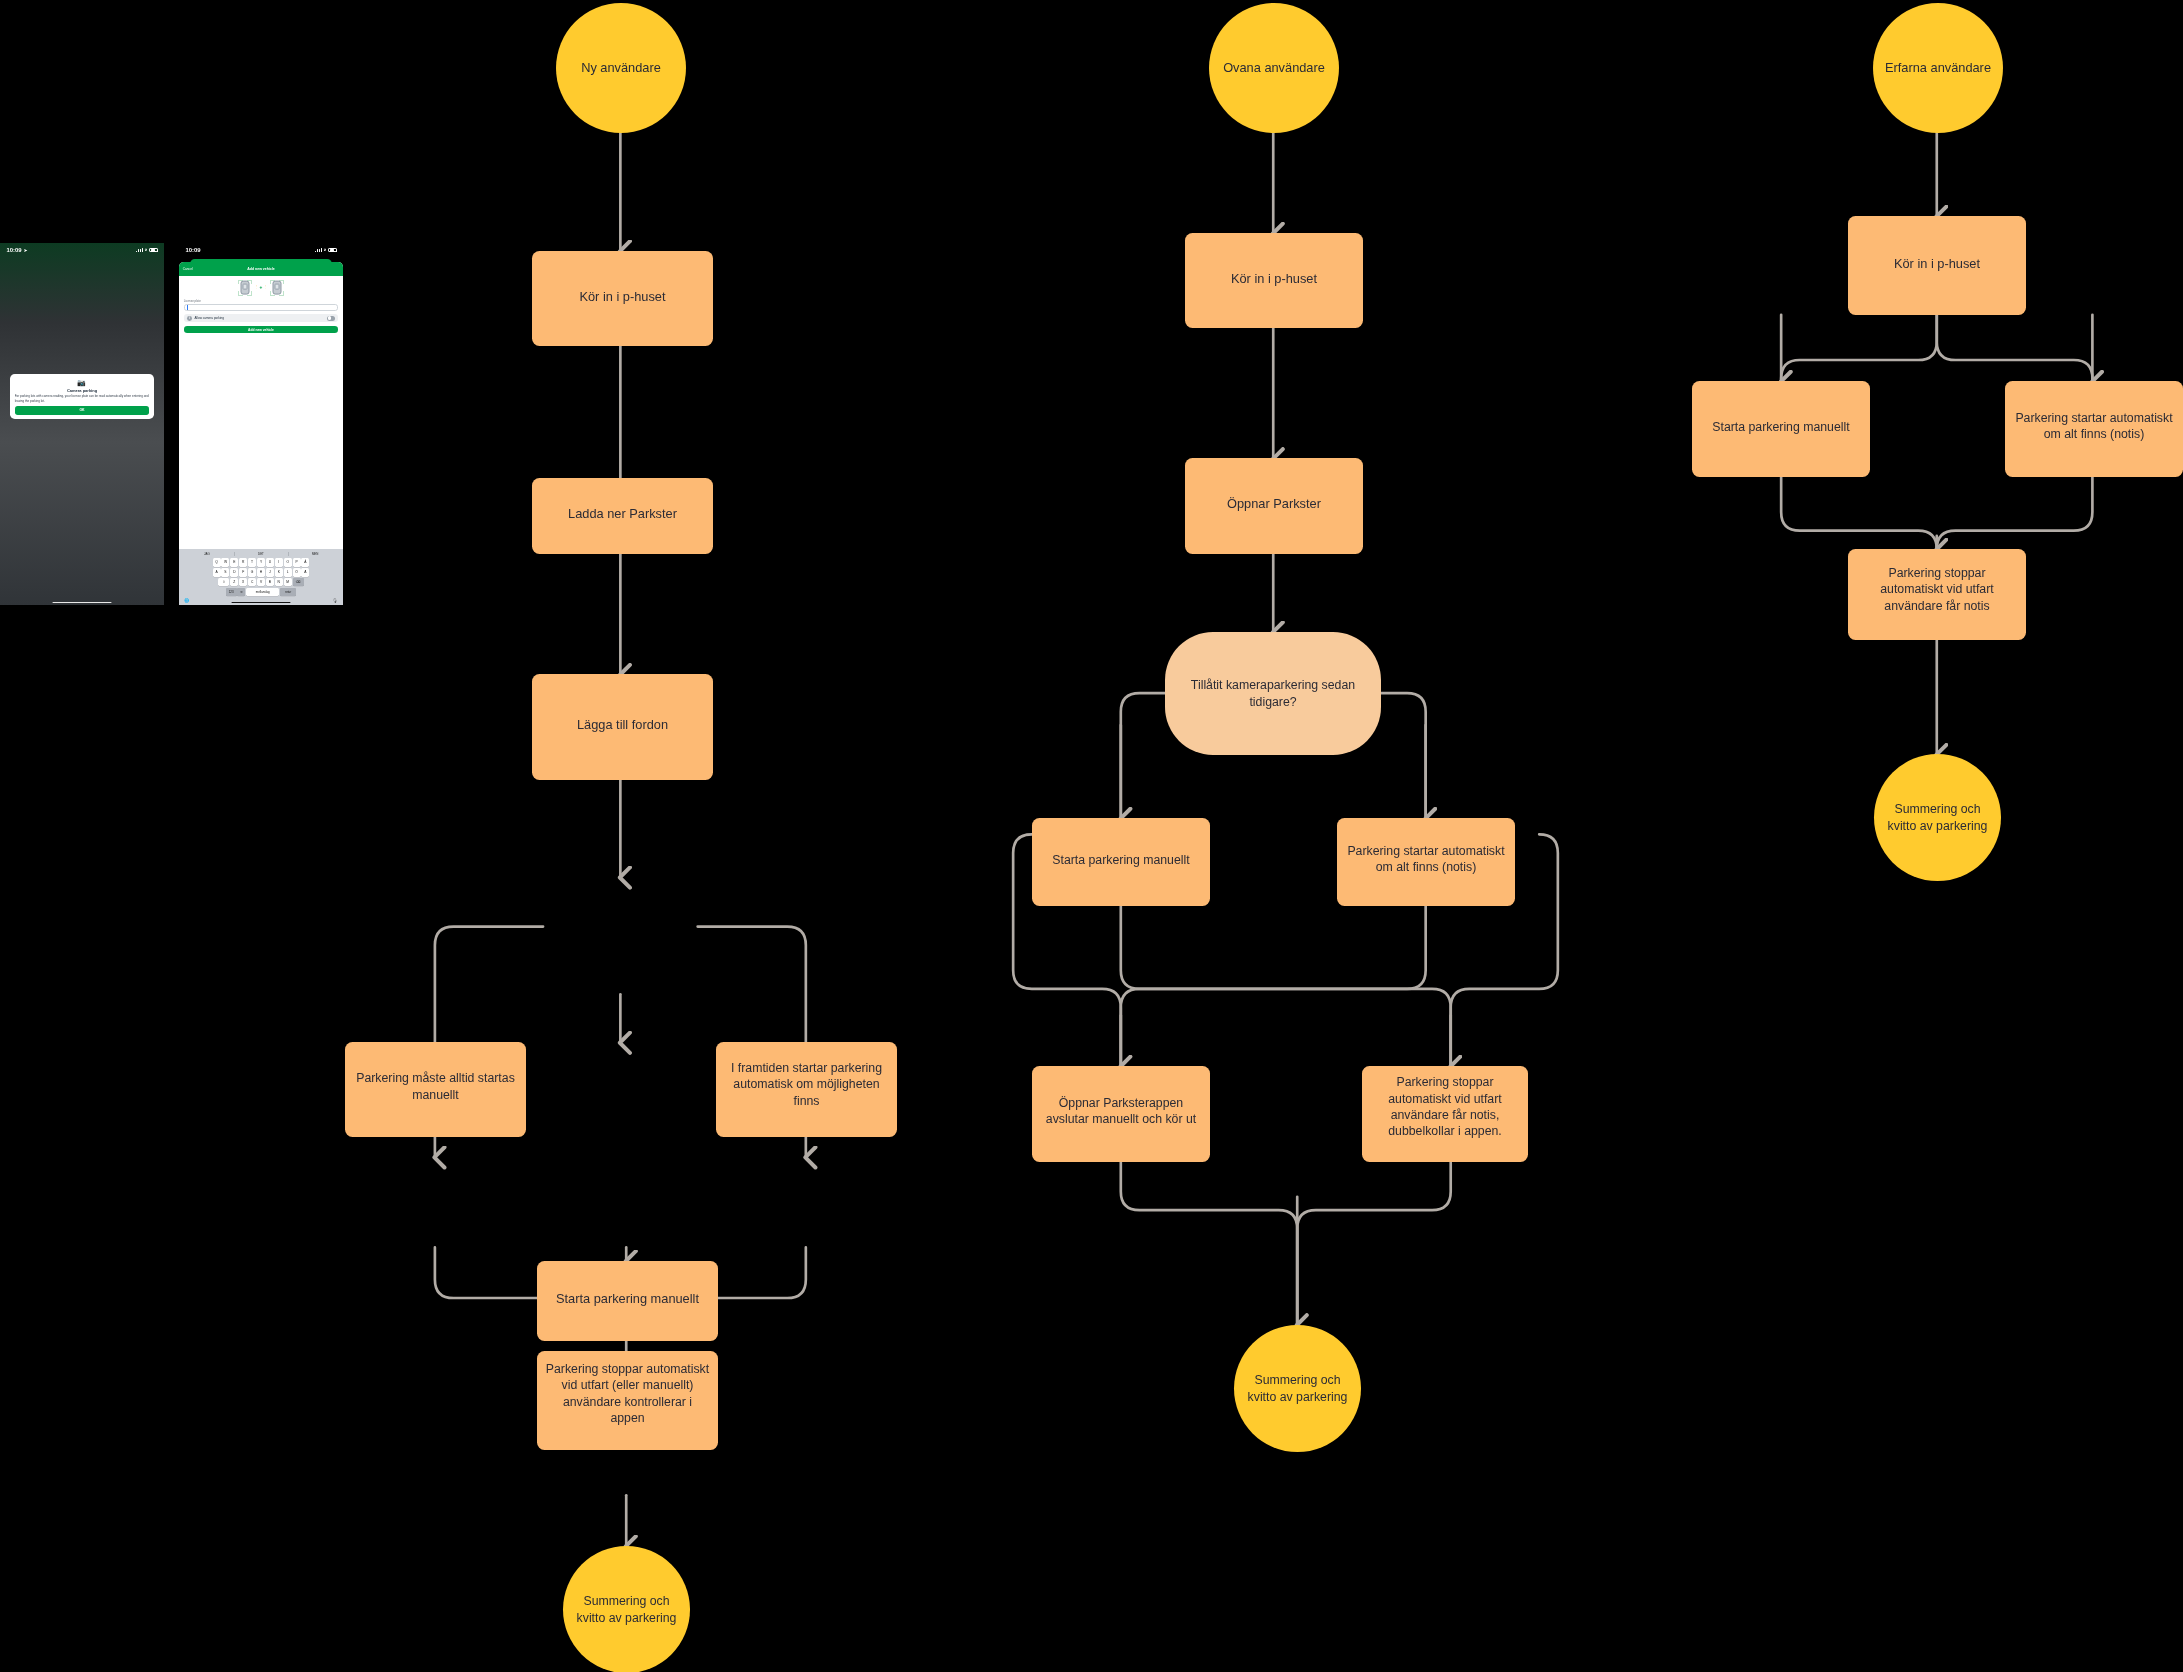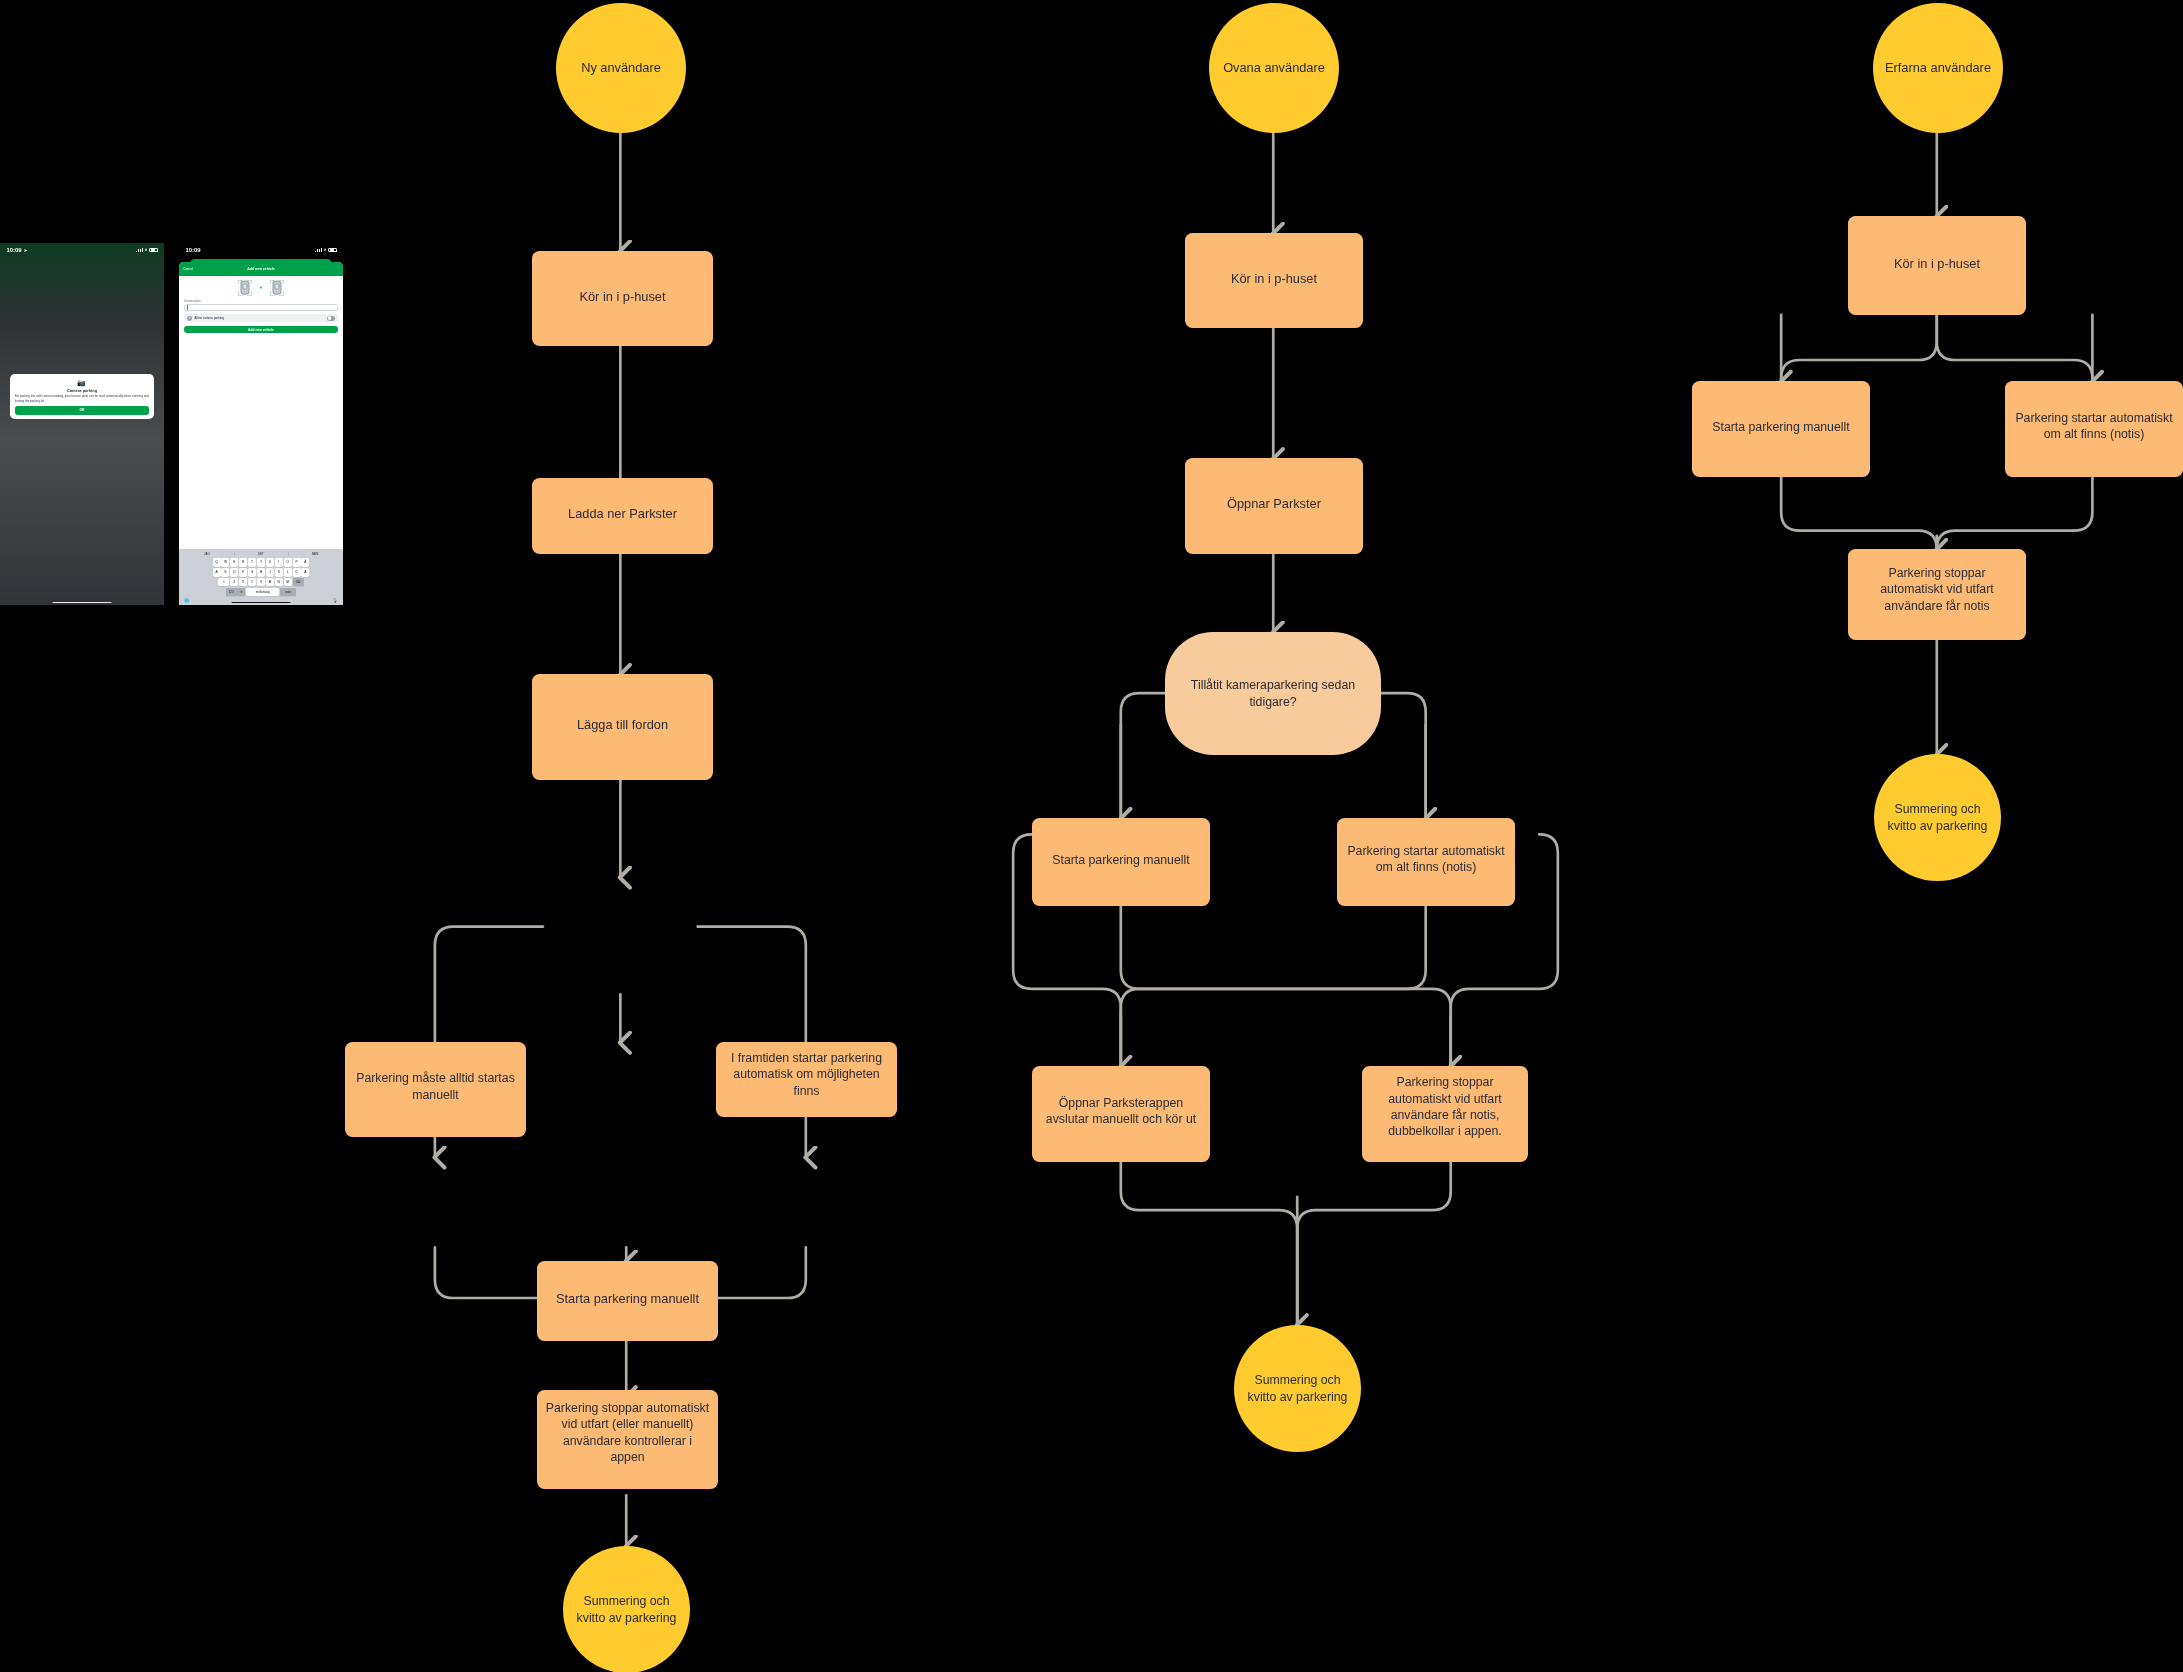--- a/index.html
+++ b/index.html
@@ -178,29 +178,29 @@
 
   <div class="node box" style="left:532px;top:674px;width:181px;height:106px;font-size:12.8px;">
     <div class="lbl">Lägga till fordon</div>
   </div>
 
 
   <div class="node box" style="left:345px;top:1042px;width:181px;height:95px;font-size:12.3px;">
     <div class="lbl">Parkering måste alltid startas manuellt</div>
   </div>
 
-  <div class="node box" style="left:716px;top:1042px;width:181px;height:75px;font-size:12.3px;">
+  <div class="node box" style="left:716px;top:1042px;width:181px;height:95px;font-size:12.3px;">
     <div class="lbl">I framtiden startar parkering automatisk om möjligheten finns</div>
   </div>
 
   <div class="node box" style="left:537px;top:1261px;width:181px;height:80px;font-size:12.8px;">
     <div class="lbl">Starta parkering manuellt</div>
   </div>
 
-  <div class="node box" style="left:537px;top:1390px;width:181px;height:99px;font-size:12.3px;">
+  <div class="node box" style="left:537px;top:1351px;width:181px;height:99px;font-size:12.3px;">
     <div class="lbl">Parkering stoppar automatiskt vid utfart (eller manuellt) användare kontrollerar i appen</div>
   </div>
 
   <div class="node circle" style="left:563px;top:1546px;width:127px;height:127px;font-size:12.3px;">
     <div class="lbl">Summering och kvitto av parkering</div>
   </div>
 
   <div class="node circle" style="left:1209px;top:2.7px;width:130px;height:130px;font-size:12.8px;text-align:center;">
     <div class="lbl">Ovana användare</div>
   </div>

